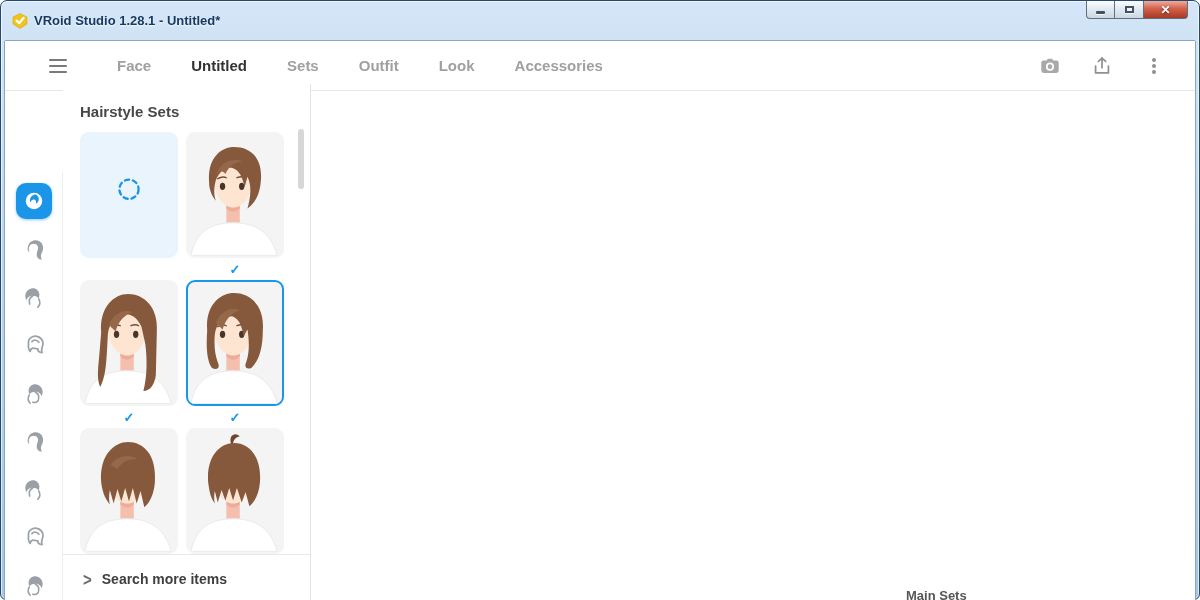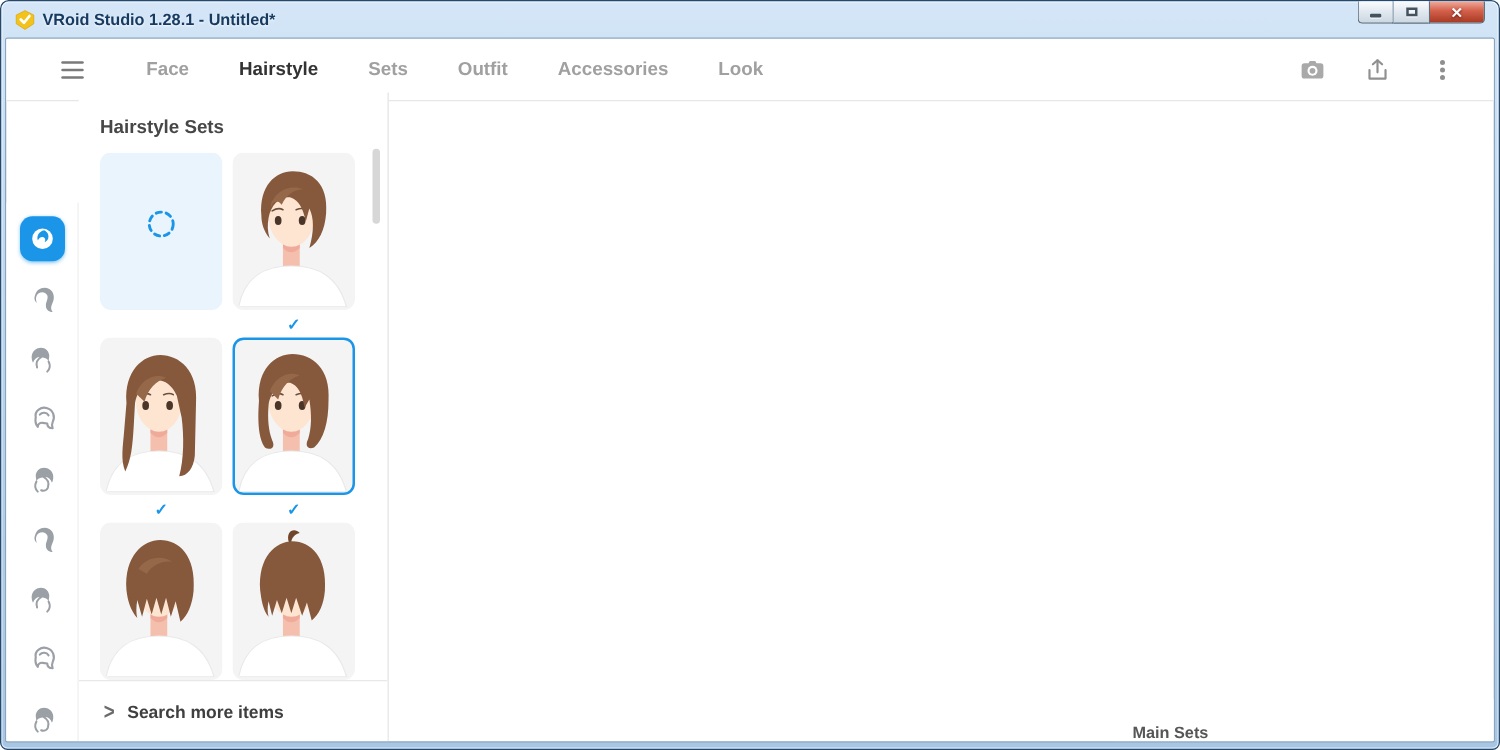--- a/index.html
+++ b/index.html
@@ -6,21 +6,21 @@
   html,body { width:1200px; height:600px; overflow:hidden; font-family:"Liberation Sans", sans-serif; }
 
   
   .aero-frame{
     position:absolute; inset:0;
     border:1px solid #24486e; border-radius:7px 7px 6px 6px;
     background:linear-gradient(180deg,#d4e6f7 0%,#bcd6ee 40%,#a7c6e3 100%);
     box-shadow:inset 0 0 0 1px rgba(255,255,255,.65);
     padding:0 3px 7px 3px;
   }
-  .titlebar{ height:29px; display:flex; align-items:center; justify-content:space-between; padding-left:8px; }
+  .titlebar{ height:39px; display:flex; align-items:center; justify-content:space-between; padding-left:8px; }
   .title-left{ display:flex; align-items:center; gap:6px; }
   .app-logo{ width:16px; height:16px; }
   .title-text{ font-size:13px; font-weight:700; color:#173a62; text-shadow:0 1px 2px rgba(255,255,255,.9); }
   .win-controls{ display:flex; margin-right:8px; align-self:flex-start; }
   .win-btn{ height:18px; border:1px solid #5f6f7d; border-top:none; display:flex; align-items:center; justify-content:center; cursor:pointer; }
   .win-btn.min{ width:29px; border-radius:0 0 0 4px; background:linear-gradient(#fbfdfe,#e3eaf1 45%,#ccd7e1); }
   .win-btn.max{ width:28px; border-left:none; border-right:none; background:linear-gradient(#fbfdfe,#e3eaf1 45%,#ccd7e1); }
   .win-btn.close{ width:45px; border-radius:0 0 4px 0; background:linear-gradient(#efac9d,#d4604a 45%,#a83a24); }
   .glyph-min{ width:9px; height:3px; background:#44525e; border-radius:1px; margin-top:6px; box-shadow:0 1px 0 rgba(255,255,255,.7); }
   .glyph-max{ width:9px; height:7px; border:2px solid #44525e; background:rgba(255,255,255,.5); box-shadow:0 1px 0 rgba(255,255,255,.6); }
@@ -102,25 +102,25 @@
     <div class="navbar">
       <div class="hamburger">
         <span class="bars">
             <i></i>
             <i></i>
             <i></i>
           </span>
       </div>
       <div class="tabs" id="tabs">
           <div class="tab">Face</div>
-          <div class="tab active">Hairstyle</div>
+          <div class="tab active">Untitled</div>
           <div class="tab">Sets</div>
           <div class="tab">Outfit</div>
+          <div class="tab">Look</div>
           <div class="tab">Accessories</div>
-          <div class="tab">Look</div>
         </div>
       <div class="nav-actions" id="navActions">
           <div class="nav-action">
             <svg width="22" height="22" viewBox="0 0 24 24">
               <path d="M8.5,6 L9.6,4.2 h4.8 L15.5,6 H19 a2.5,2.5 0 0 1 2.5,2.5 v8.5 a2.5,2.5 0 0 1 -2.5,2.5 H5 a2.5,2.5 0 0 1 -2.5,-2.5 V8.5 A2.5,2.5 0 0 1 5,6 Z" fill="#a9a9a9"></path>
               <circle cx="12" cy="12.7" r="4.4" fill="#fff"></circle>
               <circle cx="12" cy="12.7" r="2.5" fill="#a9a9a9"></circle>
             </svg>
           </div>
           <div class="nav-action">

